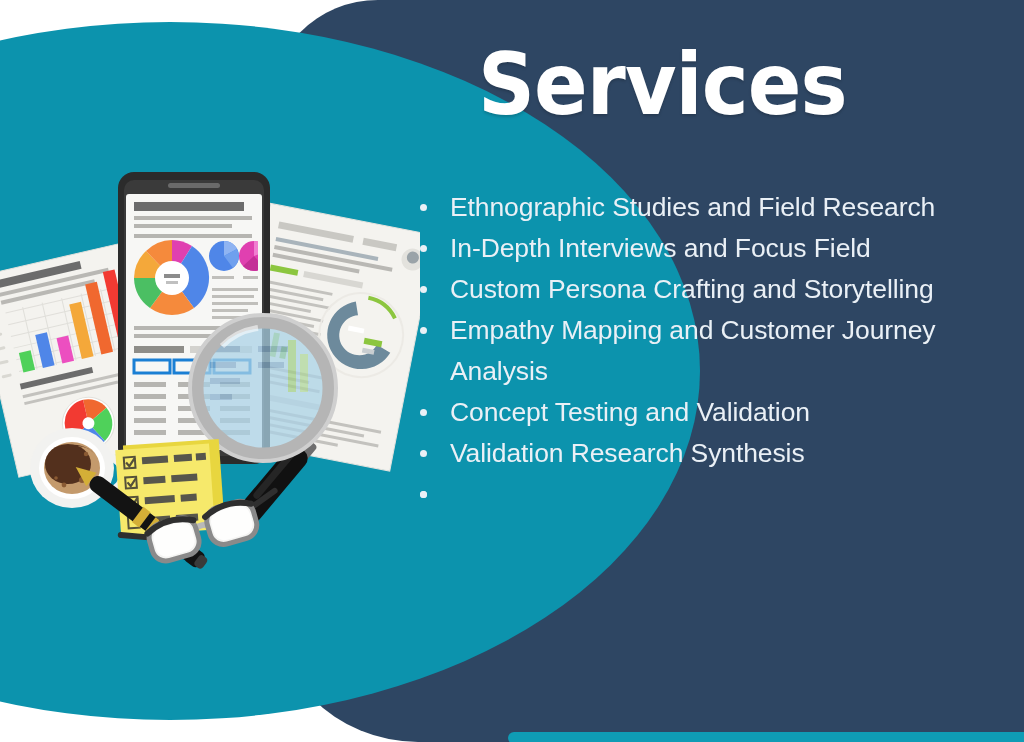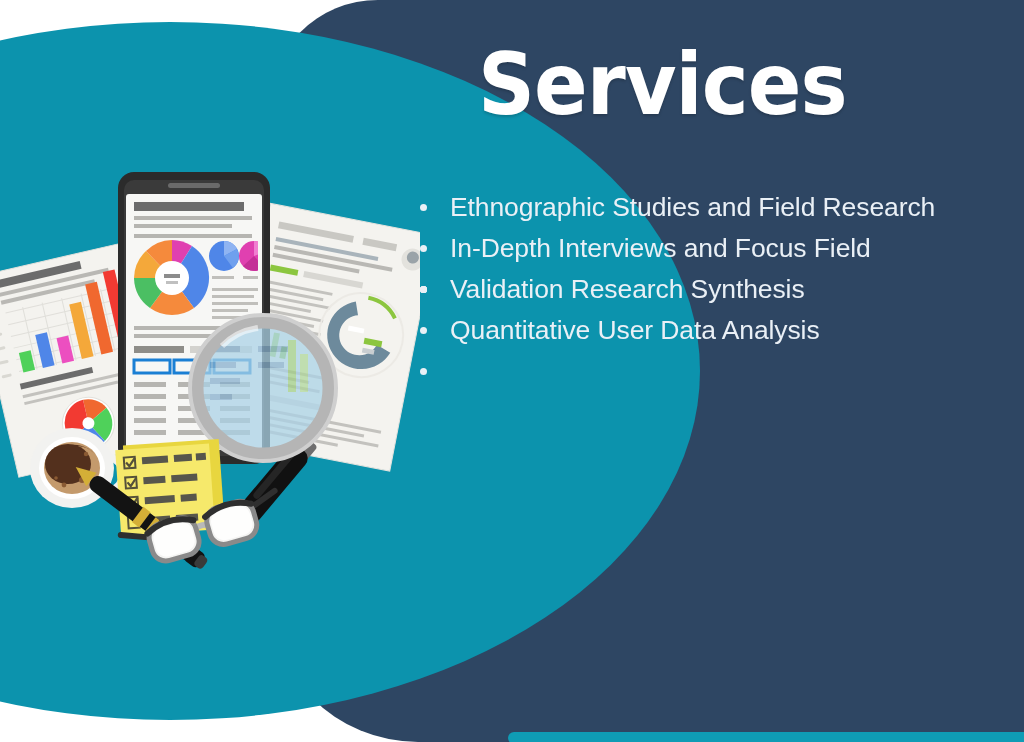--- a/index.html
+++ b/index.html
@@ -361,25 +361,25 @@
     </svg>
   </div>
 
   <div class="content">
 
     <div class="title">Services</div>
 
     <ul class="bullets">
       <li><span class="dot"></span><span class="txt">Ethnographic Studies and Field Research</span></li>
       <li><span class="dot"></span><span class="txt">In-Depth Interviews and Focus Field</span></li>
+      <li><span class="dot"></span><span class="txt">Custom Persona Crafting and Storytelling</span></li>
+      <li><span class="dot"></span><span class="txt">Empathy Mapping and Customer Journey Analysis</span></li>
+      <li><span class="dot"></span><span class="txt">Concept Testing and Validation</span></li>
+      <li><span class="dot"></span><span class="txt">Validation Research Synthesis</span></li>
       <li><span class="dot"></span></li>
       <li><span class="dot"></span></li>
-      <li><span class="dot"></span></li>
-      <li><span class="dot"></span><span class="txt">Validation Research Synthesis</span></li>
-      <li><span class="dot"></span><span class="txt">Quantitative User Data Analysis</span></li>
-      <li><span class="dot"></span></li>
     </ul>
 
   </div>
 
   <div class="teal-bottom-bar"></div>
 
 </div>
 
 </body></html>

